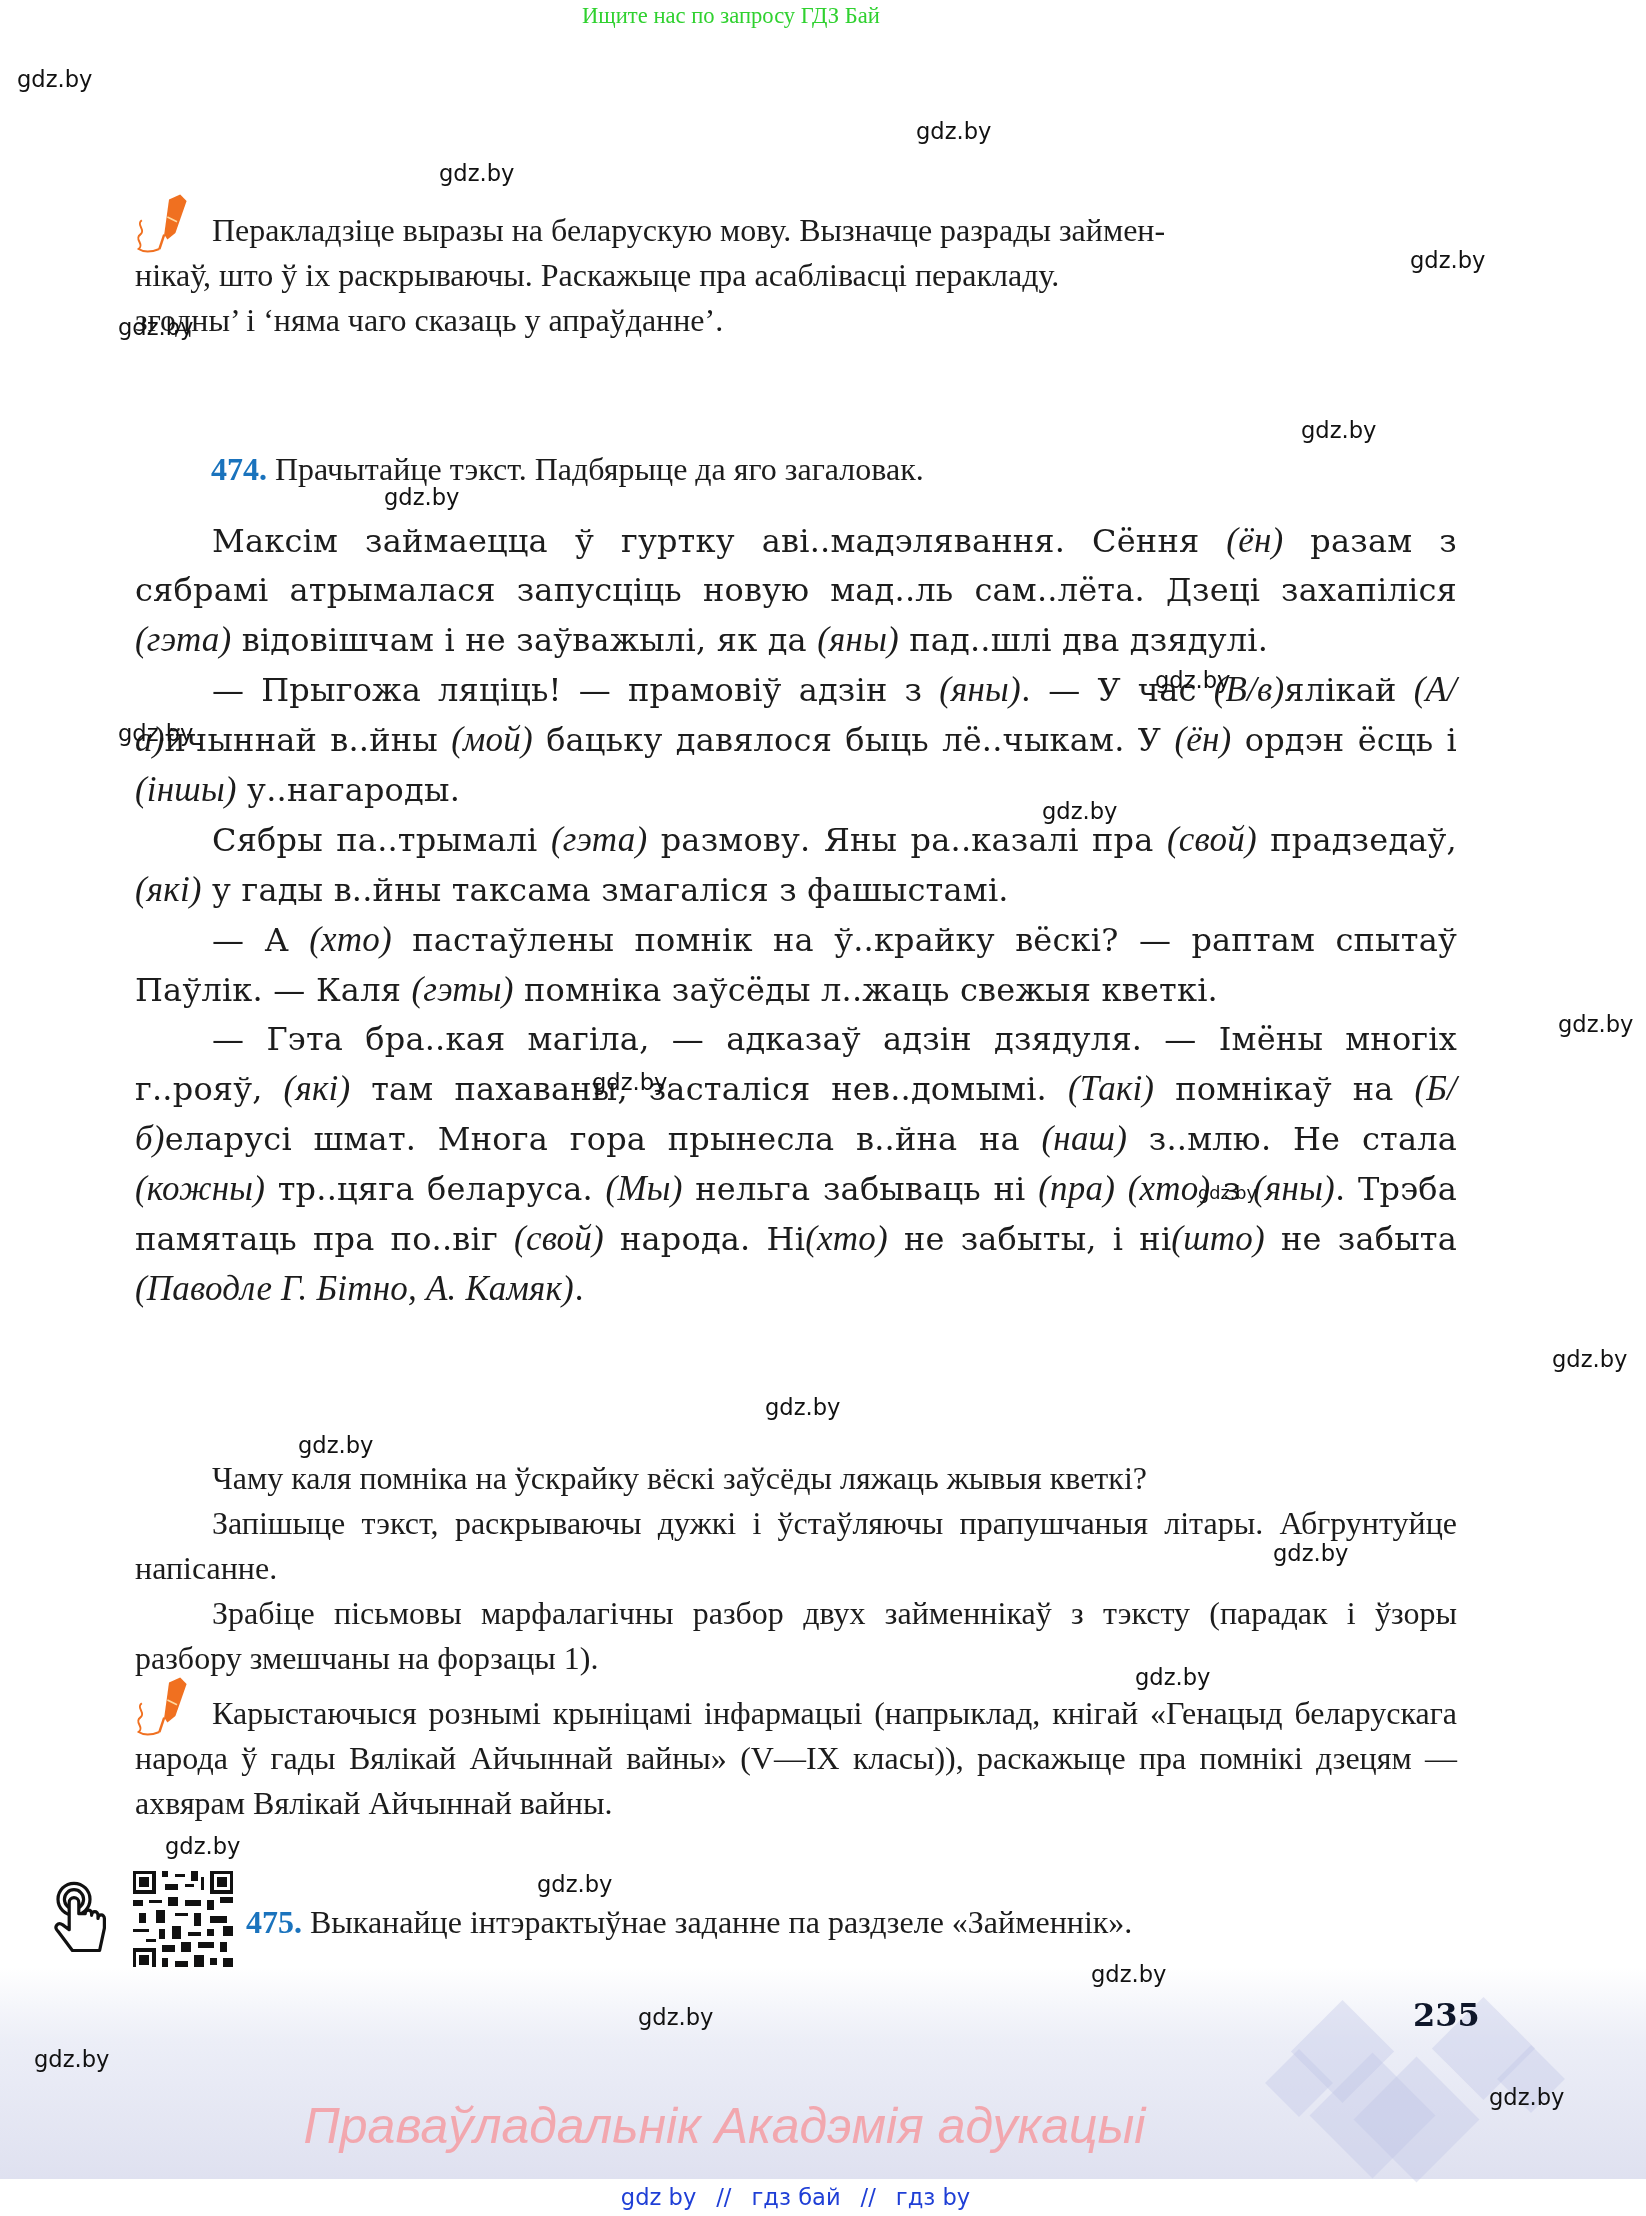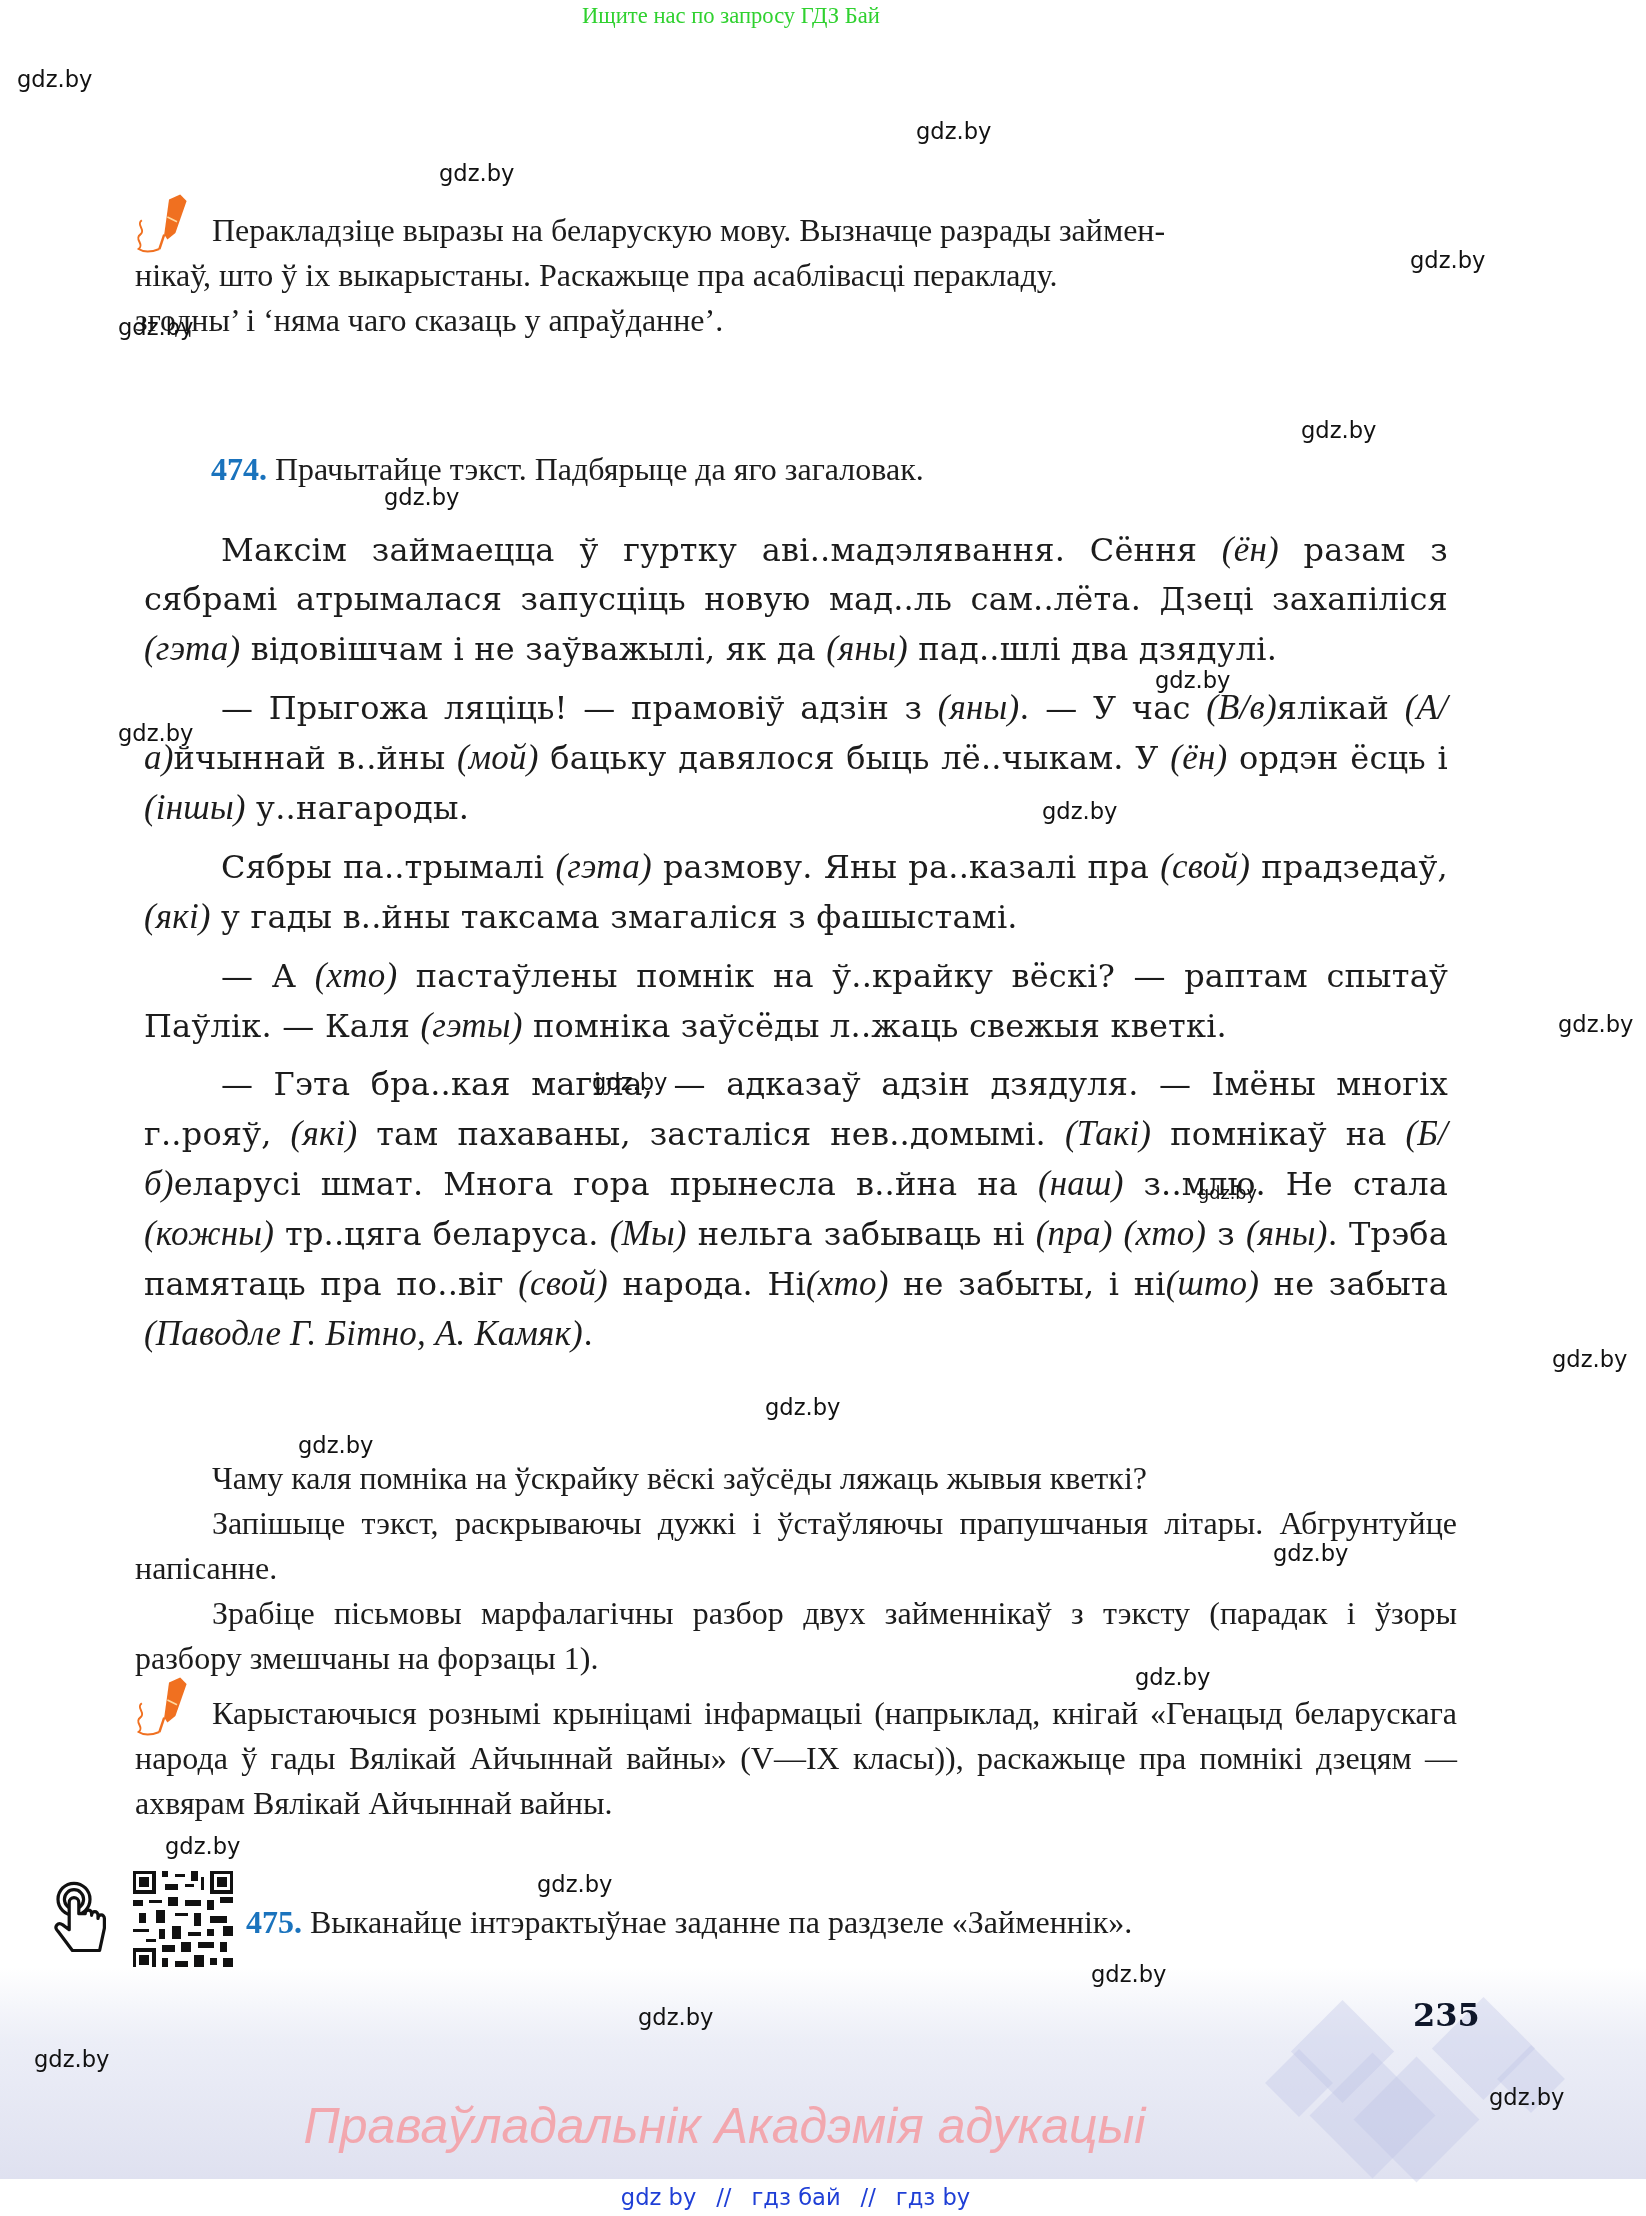--- a/index.html
+++ b/index.html
@@ -5,21 +5,21 @@
   html, body { margin:0; padding:0; }
   body { width:1647px; height:2216px; position:relative; background:#ffffff; overflow:hidden; font-family:"Liberation Sans", sans-serif; color:#1a1a1a; }
   .abs { position:absolute; }
   .top-banner { position:absolute; left:0; width:1462px; top:3.2px; text-align:center; font-size:22.6px; color:#2fd12f; font-family:Liberation Serif, serif; }
   .wm { position:absolute; font-size:22.6px; color:#111; font-family:"DejaVu Sans", sans-serif; white-space:nowrap; }
   .wm.small { font-size:17.7px; }
   .sans-block { position:absolute; left:135px; width:1322px; font-size:32px; line-height:45px; font-family:Liberation Serif, serif; color:#1c1c1c; text-align:justify; }
   .sans-block p { margin:0; }
   .indent { text-indent:77px; }
   .serif-block { position:absolute; left:135px; width:1322px; top:516px; font-family:"DejaVu Serif", serif; font-size:32px; line-height:49px; color:#1c1c1c; text-align:justify; letter-spacing:0.2px; }
-  .serif-block p { margin:9px; text-indent:77px; }
+  .serif-block p { margin:0; text-indent:77px; }
   .it { font-style:italic; font-family:"Liberation Serif", serif; font-size:35px; }
   .num { color:#1a73bd; font-weight:bold; }
   .footer-band { position:absolute; left:0; top:1967px; width:1647px; height:212px; background:linear-gradient(to bottom, #ffffff 0%, #eceef7 35%, #dfe1f0 100%); }
   .diamond { position:absolute; width:73px; height:73px; transform:rotate(45deg); background:rgba(190,196,228,0.35); }
   .page-num { position:absolute; left:1393px; top:1996px; font-family:"DejaVu Serif", serif; font-weight:bold; font-size:32px; color:#0f172a;margin-left:20px; }
   .rights { position:absolute; left:0; width:1449px; top:2097px; text-align:center; font-style:italic; font-size:50px; color:#f2a7ae; font-family:"Liberation Sans", sans-serif; }
   .links { position:absolute; left:0; width:1591px; top:2184px; text-align:center; font-size:22.6px; color:#1f3fd6; font-family:"DejaVu Sans", sans-serif; }
   .links span { margin:0 6.4px; }
 </style>
 </head>
@@ -30,21 +30,21 @@
 <div class="abs" style="left:127px; top:193px; width:68px; height:64px;">
   <svg width="68" height="64" viewBox="0 0 84 80">
     <path d="M52 8 L66 2 L74 10 L60 50 L50 58 L46 52 Z" fill="#f07020"></path>
     <path d="M50 30 L62 36" stroke="#ffd9a0" stroke-width="2"></path>
     <path d="M46 52 L40 70" stroke="#f07020" stroke-width="3"></path>
     <path d="M40 70 C30 74 20 74 14 70 C22 64 8 58 16 52 C24 46 10 40 18 34" stroke="#f07020" stroke-width="2.5" fill="none"></path>
   </svg>
 </div>
 <div class="sans-block" style="top:208px;">
   <p style="text-indent:77px; text-align:left;">Перакладзіце выразы на беларускую мову. Вызначце разрады займен-</p>
-  <p style="text-align:left;">нікаў, што ў іх выкарыстаны. Раскажыце пра асаблівасці перакладу.</p>
+  <p style="text-align:left;">нікаў, што ў іх раскрываючы. Раскажыце пра асаблівасці перакладу.</p>
   <p style="text-align:left;">згодны’ і ‘няма чаго сказаць у апраўданне’.</p>
 </div>
 
 <div class="sans-block" style="top:447px; left:211px; width:1241px;">
   <span class="num">474.</span>
   <span>Прачытайце тэкст. Падбярыце да яго загаловак.</span>
 </div>
 
 <div class="serif-block" id="serif-body">
     <p><span>Максім займаецца ў гуртку аві..мадэлявання. Сёння </span><span class="it">(ён)</span><span> разам з сябрамі атрымалася запусціць новую мад..ль сам..лёта. Дзеці захапіліся </span><span class="it">(гэта)</span><span> відовішчам і не заўважылі, як да </span><span class="it">(яны)</span><span> пад..шлі два дзядулі.</span></p>

